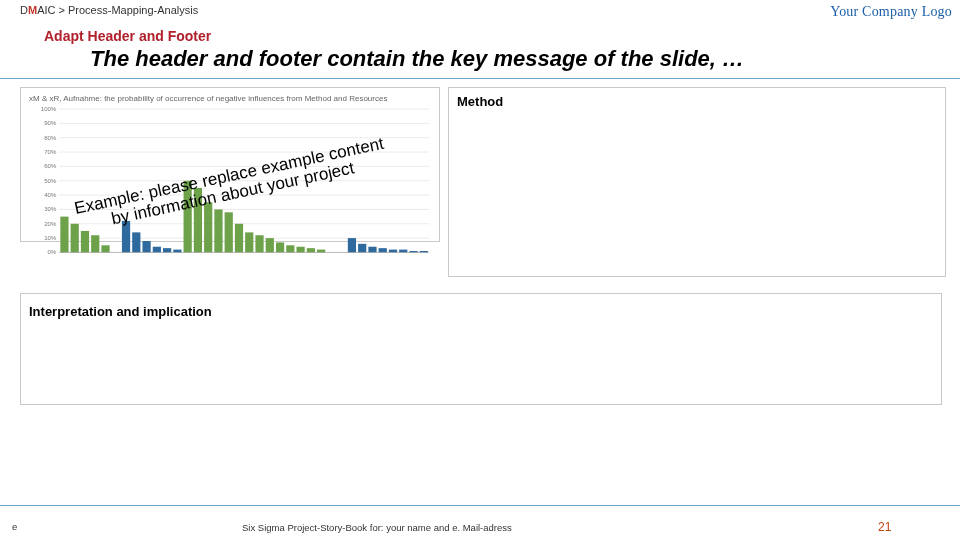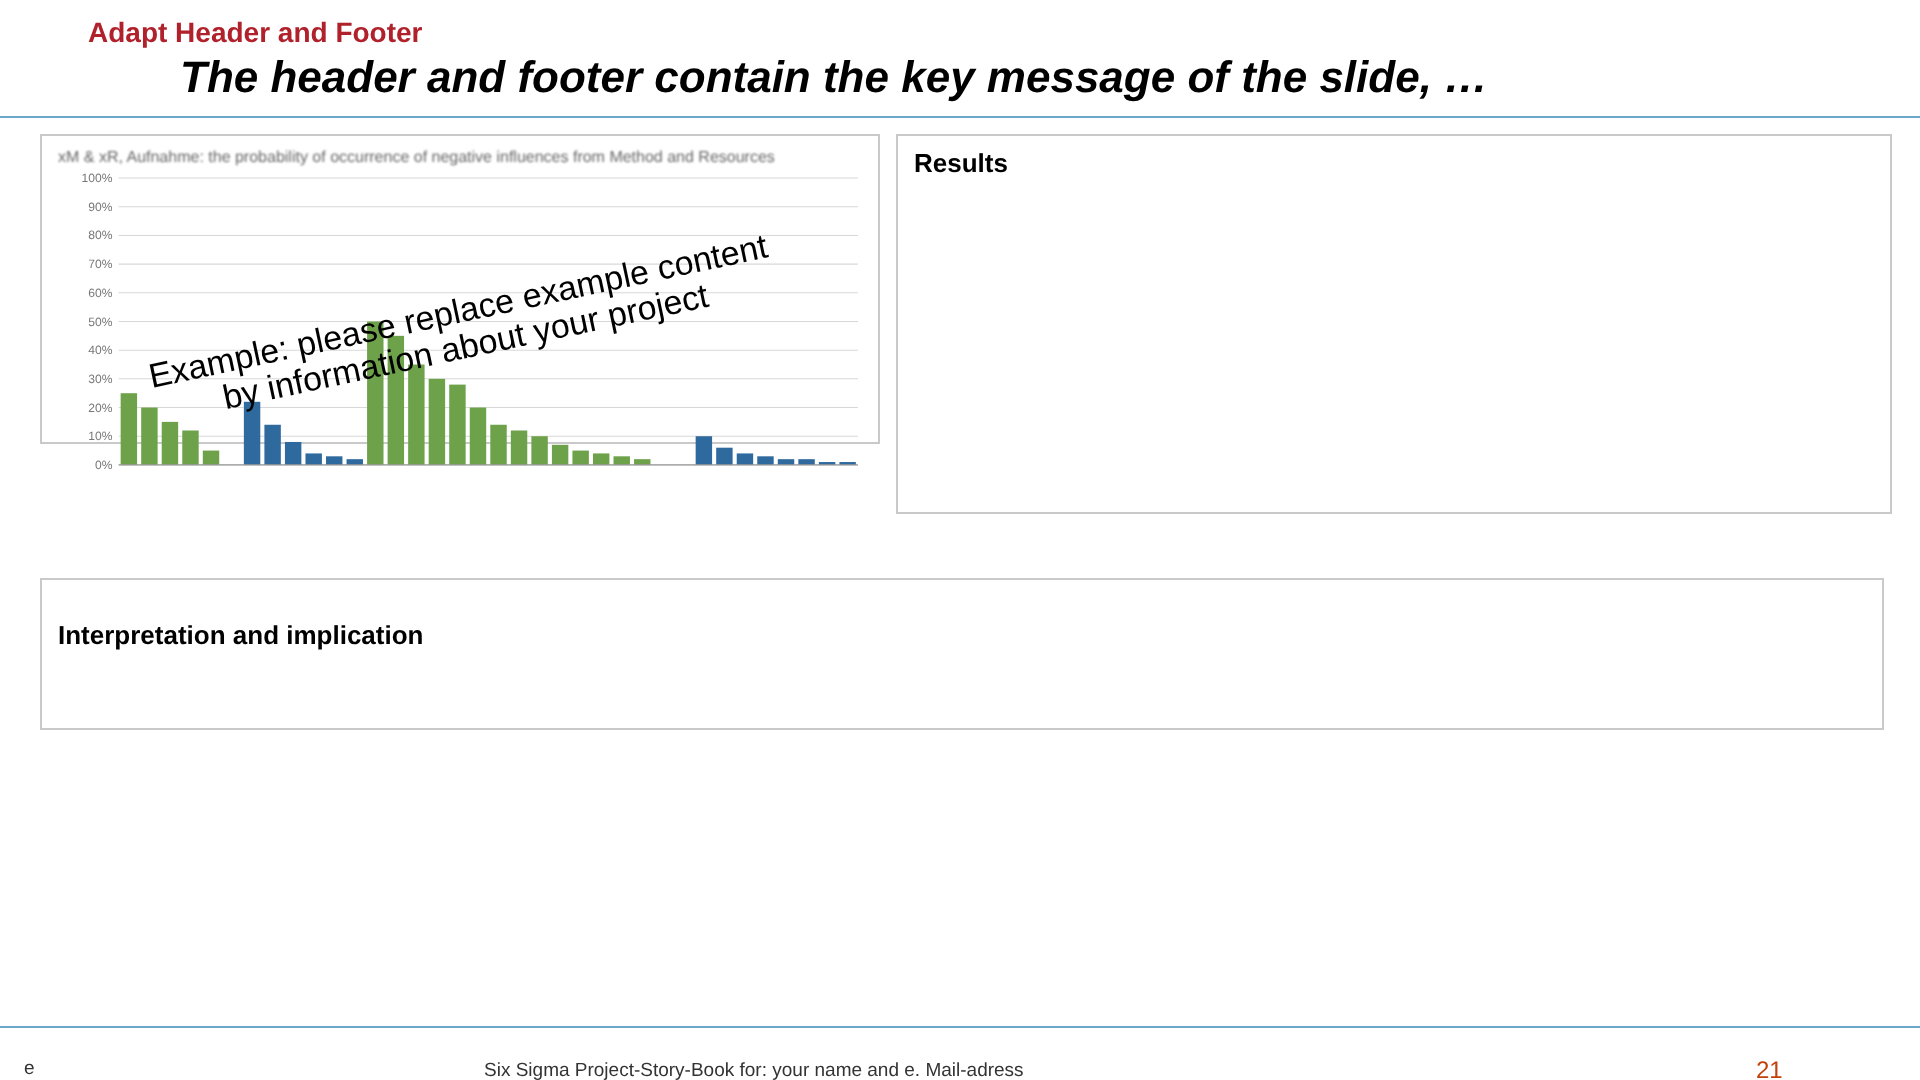--- a/index.html
+++ b/index.html
@@ -22,36 +22,42 @@
 
   .row1 { display: flex; gap: 8px; }
   .chart-wrap { position: relative; width: 420px; height: 155px; border: .5px solid #c9c9c9; padding: 6px 6px 6px 8px; }
   .chart-title { font-size: 8px; color: #666; filter: blur(.6px); margin-bottom: 2px; }
   .chart-area { position: relative; width: 100%; height: 160px; }
   .chart-svg { position: absolute; inset: 0; }
   .watermark { position: absolute; top: 50%; left: 50%; transform: translate(-50%,-50%) rotate(-12deg); font-size: 17px; font-weight: 400; color: #000; text-align: center; line-height: 1.05; white-space: nowrap; }
   .results-wrap { flex: 1; height: 190px; border: .5px solid #c9c9c9; padding: 6px 8px; }
   .results-title { font-size: 13px; font-weight: 700; }
 
-  .interp-wrap { margin-top: 32px; width: 922px; height: 76px; border: .5px solid #c9c9c9; padding: 20px 8px; }
+  .interp-wrap { margin-top: 16px; width: 922px; height: 112px; border: .5px solid #c9c9c9; padding: 10px 8px; }
   .interp-title { font-size: 13px; font-weight: 700; }
 
   .footer-msg { position: absolute; left: 0; right: 0; bottom: 46px; text-align: center; font-size: 14px; font-weight: 700; font-style: italic; }
   .hr-bottom { position: absolute; left: 0; right: 0; bottom: 34px; border-top: 1px solid #6aa7c9; }
 
   .bottom-bar { position: absolute; left: 0; right: 0; bottom: 6px; display: flex; align-items: center; padding: 0 12px; font-size: 9.5px; color: #333; }
   .copyright { width: 210px; line-height: 1.05; }
   .project-for { flex: 1; text-align: left; padding-left: 20px; }
   .page-num { color: #c2410c; font-size: 12px; width: 110px; text-align: left; padding-left: 40px; }
 </style>
 </head>
 <body>
 
 <div class="slide">
 
+  <div class="top-bar">
+    <div class="breadcrumb">
+      <span class="dm-D">D</span><span class="dm-M">M</span><span>AIC &gt; Process-Mapping-Analysis</span>
+    </div>
+    <div class="logo">Your Company Logo</div>
+  </div>
 
   <div class="red-label">Adapt Header and Footer</div>
 
   <div class="header-msg">The header and footer contain the key message of the slide, …</div>
 
   <div class="hr"></div>
 
   <div class="content">
     <div class="row1">
 
@@ -117,21 +123,21 @@
               <line x1="30" y1="146" x2="396" y2="146" stroke="#999" stroke-width="0.6"></line>
             </svg>
           <div class="watermark">
             <div>Example: please replace example content</div>
             <div>by information about your project</div>
           </div>
         </div>
       </div>
 
       <div class="results-wrap">
-        <div class="results-title">Results</div>
+        <div class="results-title">Method</div>
       </div>
 
     </div>
 
     <div class="interp-wrap">
       <div class="interp-title">Interpretation and implication</div>
     </div>
   </div>
 
   <div class="hr-bottom"></div>

